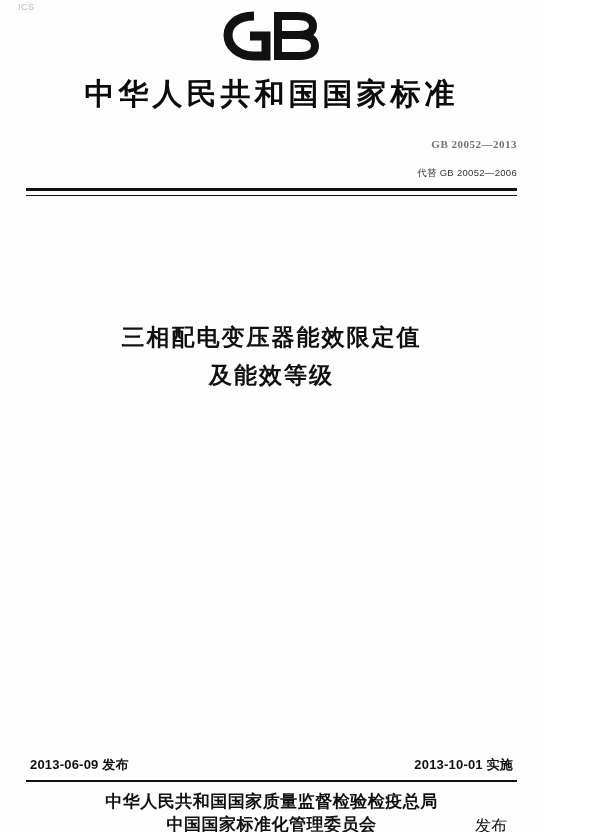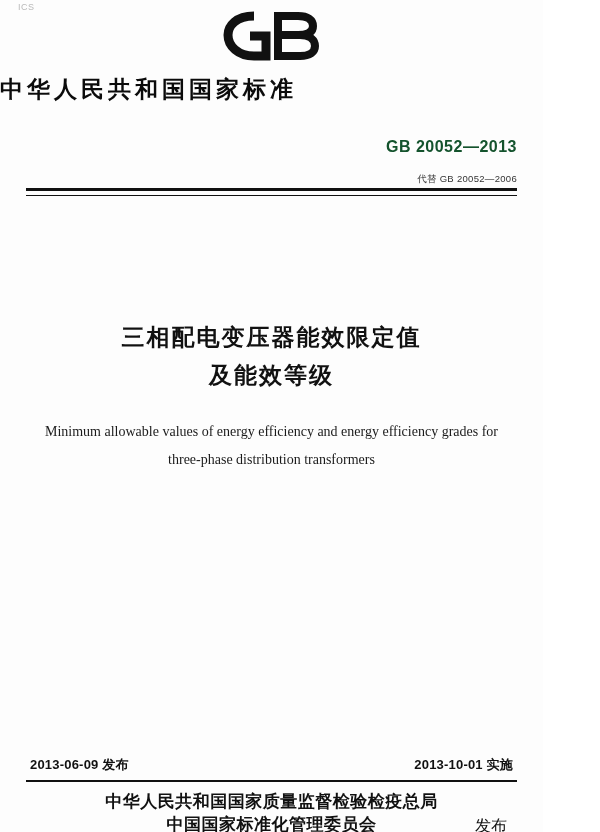--- a/index.html
+++ b/index.html
@@ -44,41 +44,41 @@
     height: 66px;
   }
   .gb-logo svg { display: block; }
 
   
   .main-title {
     position: absolute;
     left: 0;
     right: 0;
     top: 74px;
-    text-align: left;
-    font-family: "DejaVu Sans", "Liberation Sans", sans-serif;
-    font-weight: bold;
-    font-size: 23px;
+    text-align: center;
+    font-family: "DejaVu Sans", "Liberation Sans", sans-serif;
+    font-weight: bold;
+    font-size: 30px;
     letter-spacing: 4px;
     color: #0b0b0b;
   }
 
   
   .std-number-block {
     position: absolute;
     right: 26px;
     top: 138px;
     text-align: right;
   }
   .std-number {
-    font-family: Liberation Sans, sans-serif;
-    font-size: 16px;
+    font-family: Liberation Serif, serif;
+    font-size: 11px;
     font-weight: bold;
     letter-spacing: 0.5px;
-    color: #14532d;
+    color: #737373;
   }
   .std-replaces {
     font-family: "Liberation Sans", sans-serif;
     font-size: 9.5px;
     color: #333;
     margin-top: 17px;
     letter-spacing: 0.3px;
   }
 
   
@@ -216,24 +216,20 @@
   </div>
 
   <div class="rule-thick"></div>
   <div class="rule-thin"></div>
 
   <div class="doc-title">
     <div>三相配电变压器能效限定值</div>
     <div>及能效等级</div>
   </div>
 
-  <div class="doc-subtitle">
-    <div>Minimum allowable values of energy efficiency and energy efficiency grades for</div>
-    <div>three-phase distribution transformers</div>
-  </div>
 
   <div class="dates-row">
     <div class="date-issue">2013-06-09 发布</div>
     <div class="date-impl">2013-10-01 实施</div>
   </div>
 
   <div class="rule-bottom"></div>
 
   <div class="publisher">
     <div class="publisher-line">中华人民共和国国家质量监督检验检疫总局</div>

